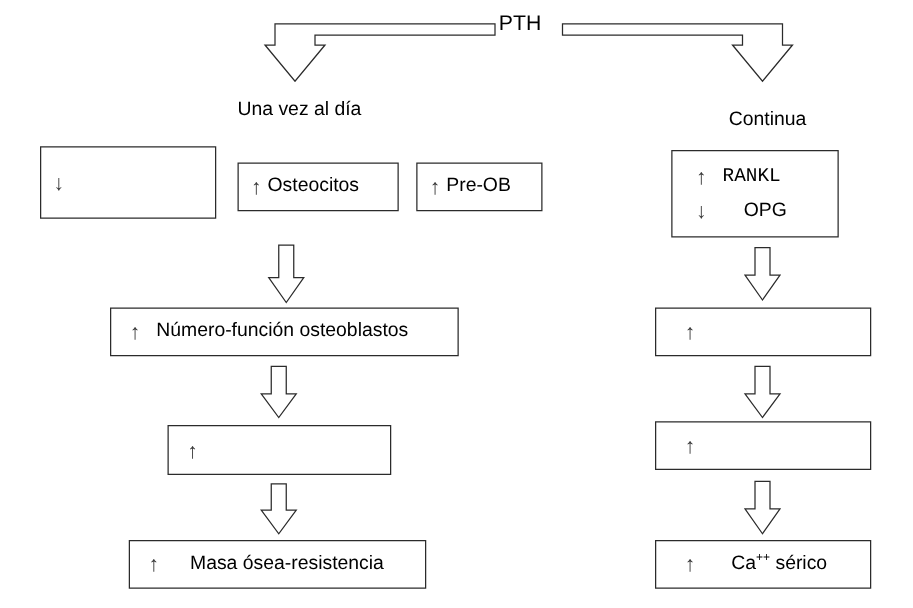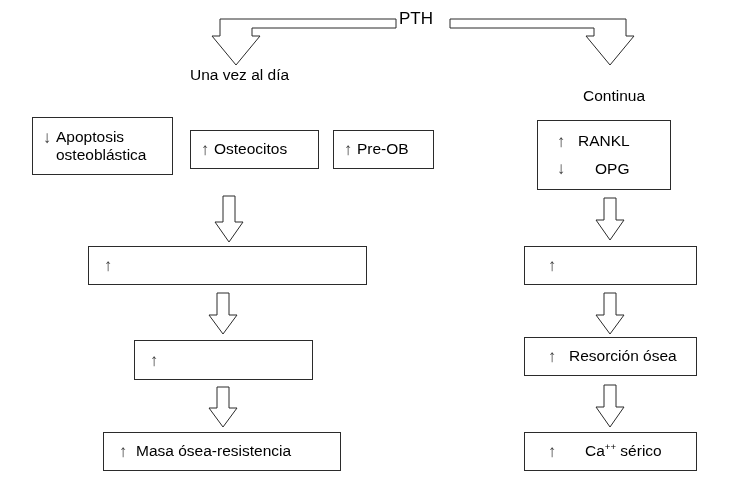--- a/index.html
+++ b/index.html
@@ -92,28 +92,26 @@
   <div class="pth-label" style="left:399px; top:9px;">PTH</div>
 
   <svg class="conn" style="left:212px; top:14px;" width="185" height="60">
     <path d="M 184,5 L 8,5 L 8,22 L 0,22 L 24,51 L 48,22 L 40,22 L 40,14 L 184,14 Z"></path>
   </svg>
 
   <svg class="conn" style="left:450px; top:14px;" width="185" height="60">
     <path d="M 0,5 L 176,5 L 176,22 L 184,22 L 160,51 L 136,22 L 144,22 L 144,14 L 0,14 Z"></path>
   </svg>
 
-  <div class="label-free" style="left:190px; top:66px;">Una vez al día</div>
+  <div class="label-free" style="left:190px; top:79px;">Una vez al día</div>
   <div class="label-free" style="left:583px; top:87px;">Continua</div>
 
   <div class="box two-line" style="left:32px; top:117px; width:141px; height:58px; padding:0 6px 0 5px;">
     <div class="box-inner" style="flex-direction:row;">
       <span class="arrow-glyph">↓</span>
-      <span class="box-label">Apoptosis
-osteoblástica</span>
     </div>
   </div>
 
   <div class="box" style="left:190px; top:130px; width:129px; height:39px; padding:0 6px 0 5px;">
     <div class="box-inner">
       <span class="arrow-glyph">↑</span>
       <span class="box-label">Osteocitos</span>
     </div>
   </div>
 
@@ -124,49 +122,50 @@
     </div>
   </div>
 
   <svg class="conn" style="left:214px; top:196px;" width="30" height="50">
     <polygon points="9,0 21,0 21,26 29,26 15,46 1,26 9,26"></polygon>
   </svg>
 
   <div class="box" style="left:88px; top:246px; width:279px; height:39px; padding:0 6px 0 10px;">
     <div class="box-inner">
       <span class="arrow-glyph">↑</span>
+      <span class="box-label" style="margin-left:8px;">Número-función osteoblastos</span>
     </div>
   </div>
 
   <svg class="conn" style="left:208px; top:293px;" width="30" height="44">
     <polygon points="9,0 21,0 21,22 29,22 15,41 1,22 9,22"></polygon>
   </svg>
 
   <div class="box" style="left:134px; top:340px; width:179px; height:40px; padding:0 6px 0 10px;">
     <div class="box-inner">
       <span class="arrow-glyph">↑</span>
     </div>
   </div>
 
   <svg class="conn" style="left:208px; top:387px;" width="30" height="42">
     <polygon points="9,0 21,0 21,21 29,21 15,40 1,21 9,21"></polygon>
   </svg>
 
   <div class="box" style="left:103px; top:432px; width:238px; height:39px; padding:0 6px 0 10px;">
     <div class="box-inner">
       <span class="arrow-glyph">↑</span>
-      <span class="box-label" style="margin-left:4px;">Masa ósea-resistencia</span>
+      <span class="box-label" style="margin-left:20px;">Masa ósea-resistencia</span>
     </div>
   </div>
 
   <div class="box stack" style="left:537px; top:120px; width:134px; height:70px; padding:0 6px 0 14px;">
     <div class="box-inner">
       <div class="row" style="margin-bottom:9px;">
         <span class="arrow-glyph">↑</span>
-        <span class="box-label" style="margin-left:8px;">RANKL</span>
+        <span class="box-label" style="margin-left:8px;font-family:Liberation Mono, monospace;">RANKL</span>
       </div>
       <div class="row">
         <span class="arrow-glyph">↓</span>
         <span class="box-label" style="margin-left:25px;">OPG</span>
       </div>
     </div>
   </div>
 
   <svg class="conn" style="left:595px; top:198px;" width="30" height="44">
     <polygon points="9,0 21,0 21,22 29,22 15,42 1,22 9,22"></polygon>
@@ -178,21 +177,20 @@
     </div>
   </div>
 
   <svg class="conn" style="left:595px; top:293px;" width="30" height="44">
     <polygon points="9,0 21,0 21,22 29,22 15,41 1,22 9,22"></polygon>
   </svg>
 
   <div class="box" style="left:524px; top:337px; width:173px; height:39px; padding:0 6px 0 18px;">
     <div class="box-inner">
       <span class="arrow-glyph">↑</span>
-      <span class="box-label" style="margin-left:8px;">Resorción ósea</span>
     </div>
   </div>
 
   <svg class="conn" style="left:595px; top:385px;" width="30" height="44">
     <polygon points="9,0 21,0 21,22 29,22 15,42 1,22 9,22"></polygon>
   </svg>
 
   <div class="box" style="left:524px; top:432px; width:173px; height:39px; padding:0 6px 0 18px;">
     <div class="box-inner">
       <span class="arrow-glyph">↑</span>

